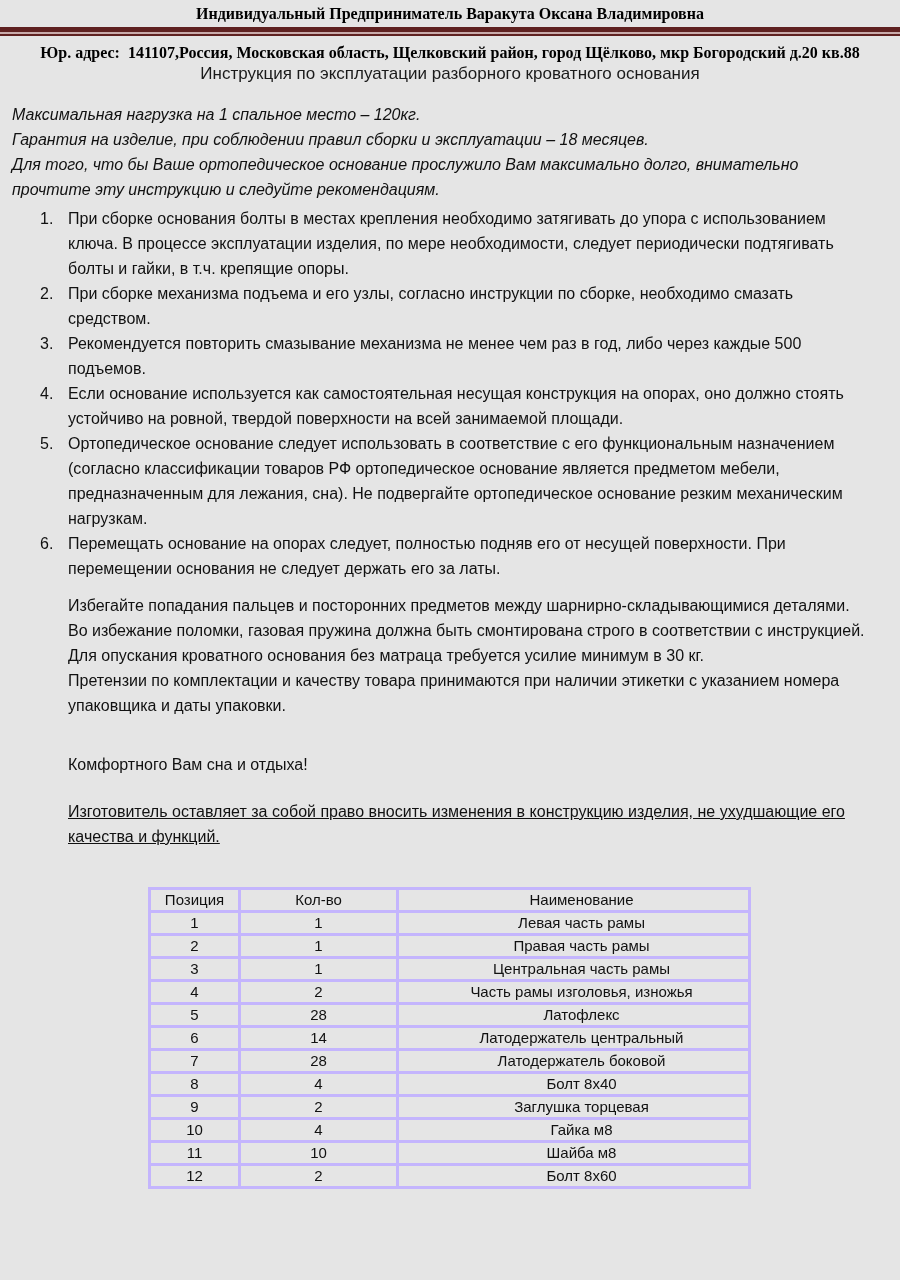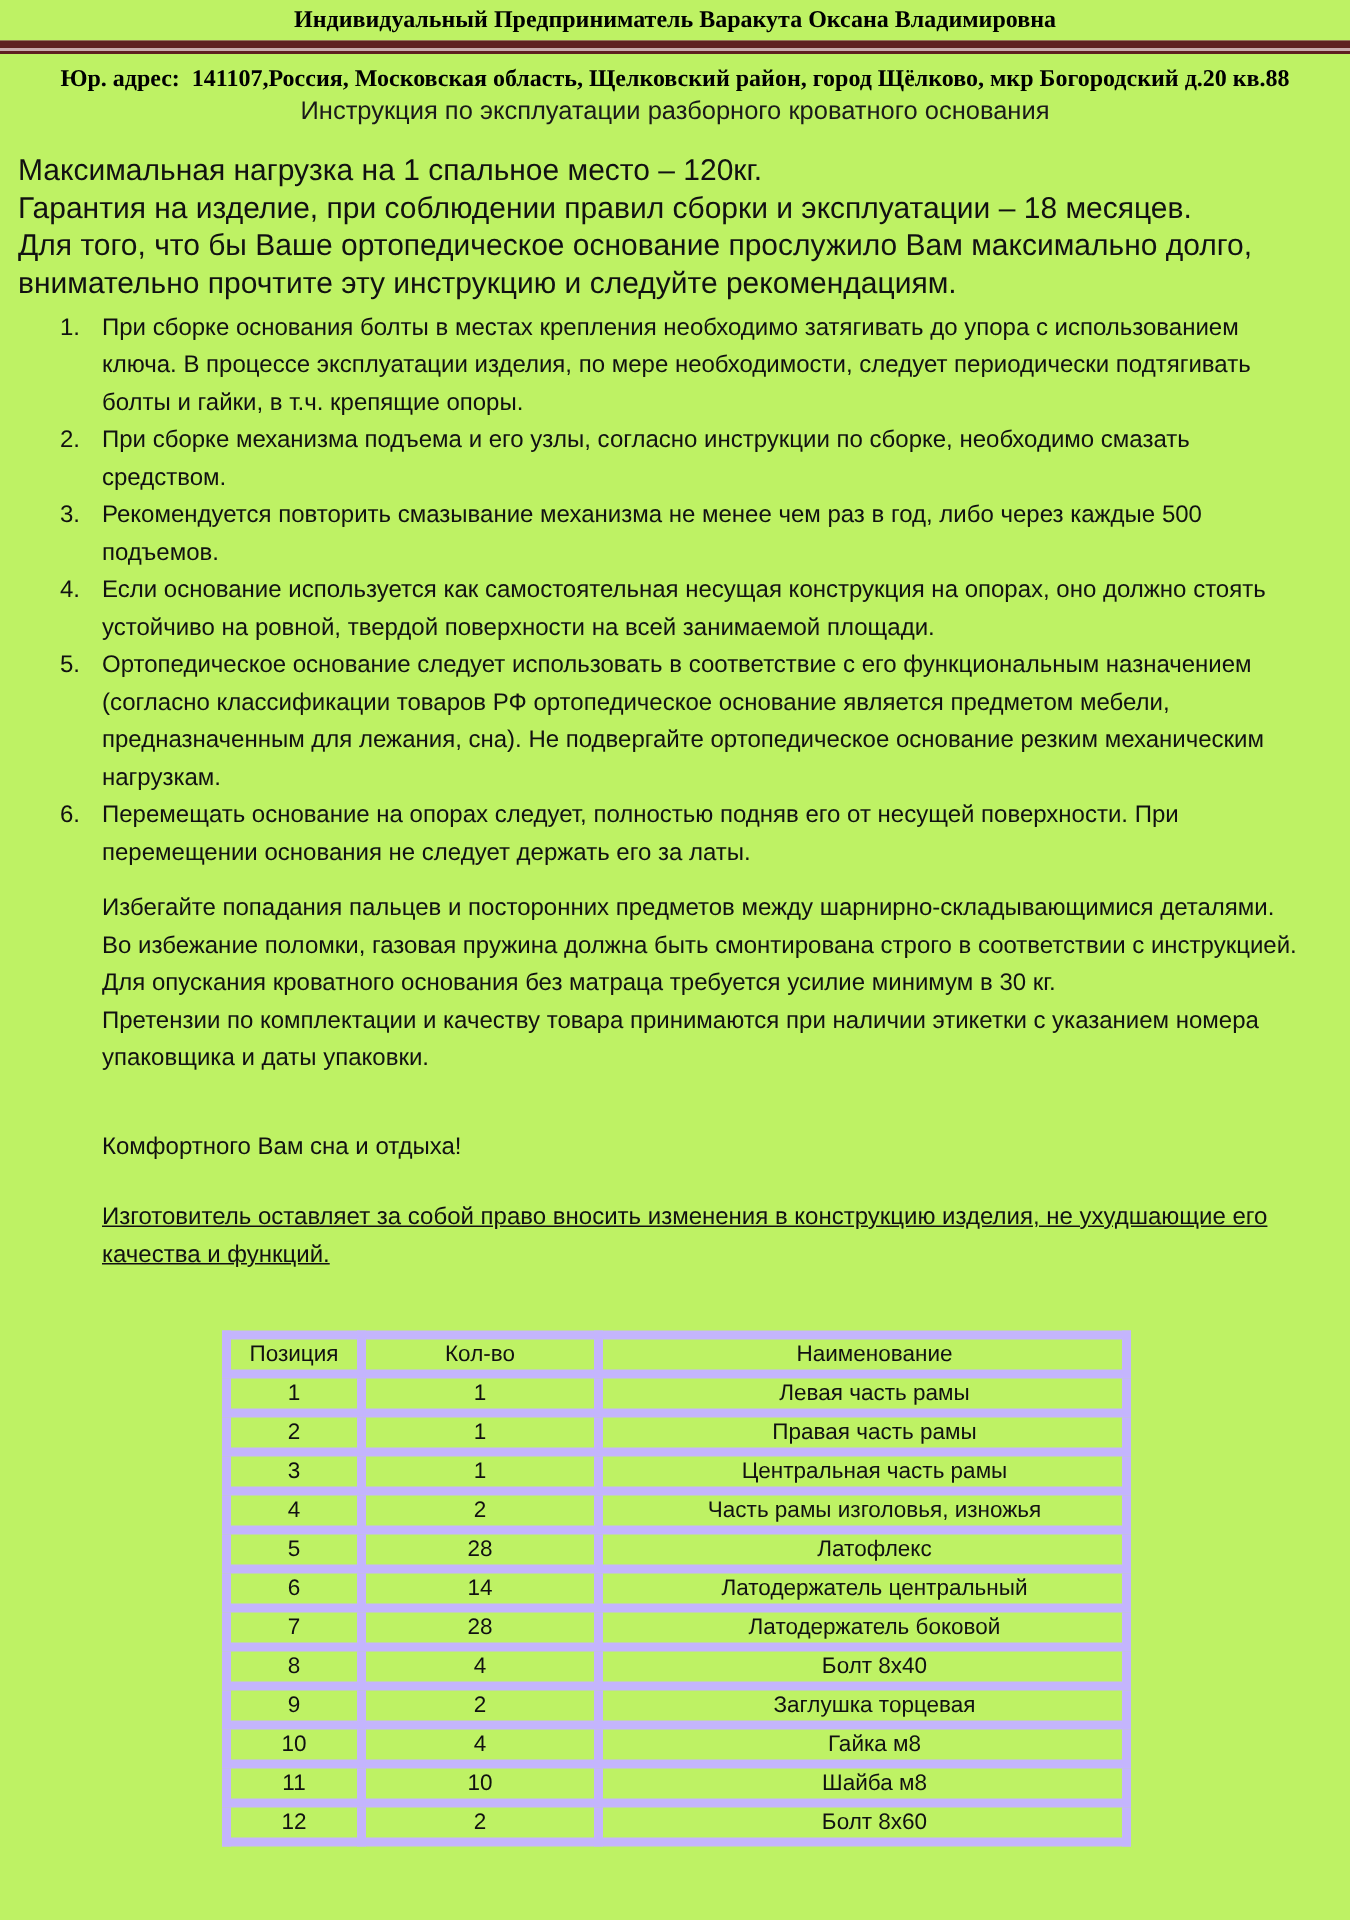--- a/index.html
+++ b/index.html
@@ -2,21 +2,21 @@
 <html lang="ru"><head>
 <meta charset="utf-8">
 <style>
   * { margin: 0; padding: 0; box-sizing: border-box; }
   html, body { background: #ffffff; }
   .page {
     position: relative;
     width: 900px;
     height: 1280px;
     margin: 0 auto;
-    background: #bef264;
+    background: #e5e5e5;
     color: #111111;
     font-family: "Liberation Sans", "DejaVu Sans", sans-serif;
     overflow: hidden;
   }
   
   .letterhead {
     font-family: "Liberation Serif", "DejaVu Serif", serif;
     font-weight: bold;
     color: #000000;
     text-align: center;
@@ -49,22 +49,23 @@
   .doc-title {
     font-size: 17px;
     line-height: 22px;
     font-weight: normal;
     text-align: center;
     color: #1a1a1a;
   }
   
   .intro {
     margin: 17px 20px 0 12px;
-    font-size: 20px;
-    line-height: 25px;
+    font-size: 16px;
+    line-height: 25px;
+    font-style: italic;
   }
   ol.rules {
     margin-top: 4px;
     margin-left: 68px;
     width: 800px;
     list-style: none;
     counter-reset: rule;
     font-size: 16px;
     line-height: 25px;
   }
@@ -102,21 +103,21 @@
   
   table.parts {
     margin-top: 38px;
     margin-left: 148px;
     border-collapse: collapse;
     border: 2px solid #000000;
     font-size: 15px;
     color: #111111;
   }
   table.parts th, table.parts td {
-    border: 6px solid #c4b5fd;
+    border: 3px solid #c4b5fd;
     height: 22px;
     padding: 0 4px;
     text-align: center;
     vertical-align: middle;
     font-weight: normal;
     line-height: 20px;
   }
   table.parts th:nth-child(1), table.parts td:nth-child(1) { width: 90px; }
   table.parts th:nth-child(2), table.parts td:nth-child(2) { width: 158px; }
   table.parts th:nth-child(3), table.parts td:nth-child(3) { width: 352px; padding-left: 20px; }

